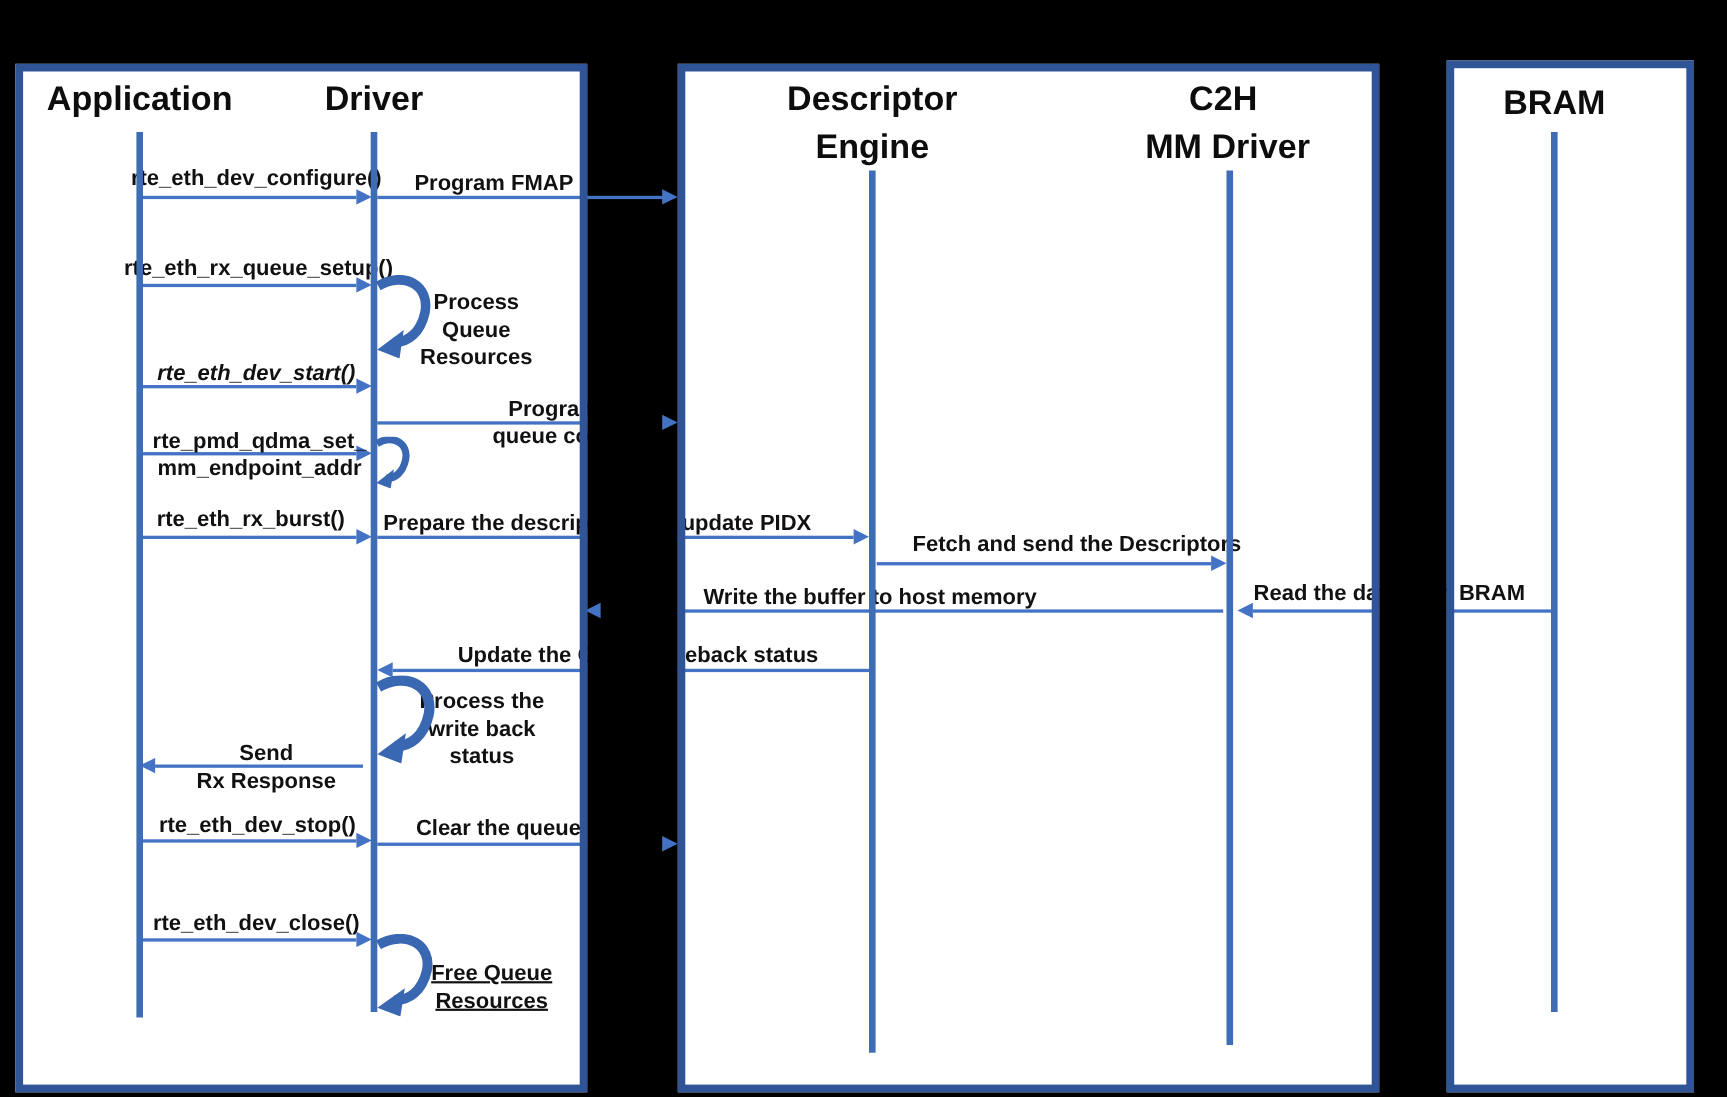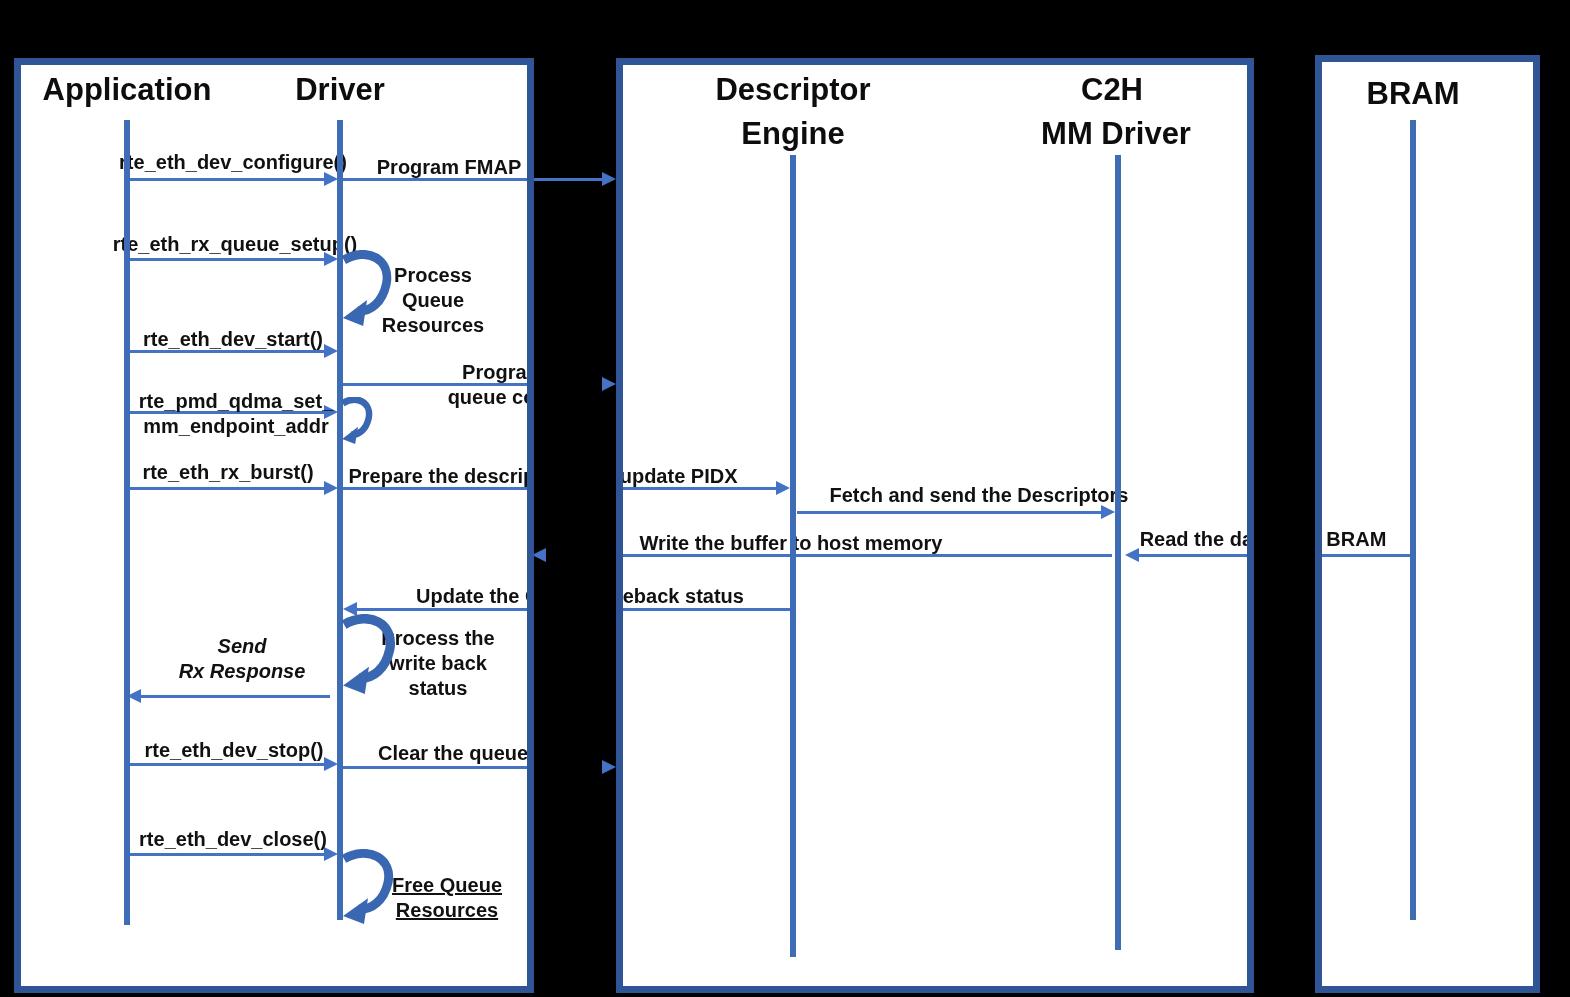--- a/index.html
+++ b/index.html
@@ -64,21 +64,21 @@
   <div class="head-r" style="left:324px; top:252px;"></div>
 
   <svg class="loop" style="left:341px; top:250px;" width="54" height="76" viewBox="0 0 56 76" preserveAspectRatio="none">
     <path d="M 3 10 C 28 -4 52 10 47 34 C 43 52 31 62 17 61" fill="none" stroke="#3A67B1" stroke-width="9"></path>
     <polygon points="2,68 27,50 23,76" fill="#3A67B1"></polygon>
   </svg>
   <div class="label" style="left:433px; top:263px;">Process
 Queue
 Resources</div>
 
-  <div class="label" style="left:233px; top:327px;">rte_eth_dev_start()</div>
+  <div class="label" style="left:233px; top:327px;font-style:italic;">rte_eth_dev_start()</div>
   <div class="mline" style="left:127px; top:350px; width:197px;"></div>
   <div class="head-r" style="left:324px; top:344px;"></div>
 
   <div class="label" style="left:521px; top:360px;">Program the
 queue contexts</div>
   <div class="mline" style="left:343px; top:383px; width:259px;"></div>
   <div class="head-r over" style="left:602px; top:377px;"></div>
 
   <div class="label" style="left:236px; top:389px;">rte_pmd_qdma_set_
 mm_endpoint_addr</div>
@@ -114,21 +114,21 @@
   <div class="head-l" style="left:343px; top:602px;"></div>
 
   <svg class="loop" style="left:341px; top:614px;" width="58" height="80" viewBox="0 0 56 76" preserveAspectRatio="none">
     <path d="M 3 10 C 28 -4 52 10 47 34 C 43 52 31 62 17 61" fill="none" stroke="#3A67B1" stroke-width="9"></path>
     <polygon points="2,68 27,50 23,76" fill="#3A67B1"></polygon>
   </svg>
   <div class="label" style="left:438px; top:626px;">Process the
 write back
 status</div>
 
-  <div class="label" style="left:242px; top:634px;font-style:italic;">Send
+  <div class="label" style="left:242px; top:673px;">Send
 Rx Response</div>
   <div class="mline" style="left:141px; top:695px; width:189px;"></div>
   <div class="head-l" style="left:127px; top:689px;"></div>
 
   <div class="label" style="left:234px; top:738px;">rte_eth_dev_stop()</div>
   <div class="mline" style="left:127px; top:763px; width:197px;"></div>
   <div class="head-r" style="left:324px; top:757px;"></div>
 
   <div class="label" style="left:497px; top:741px;">Clear the queue contexts</div>
   <div class="mline" style="left:343px; top:766px; width:259px;"></div>

